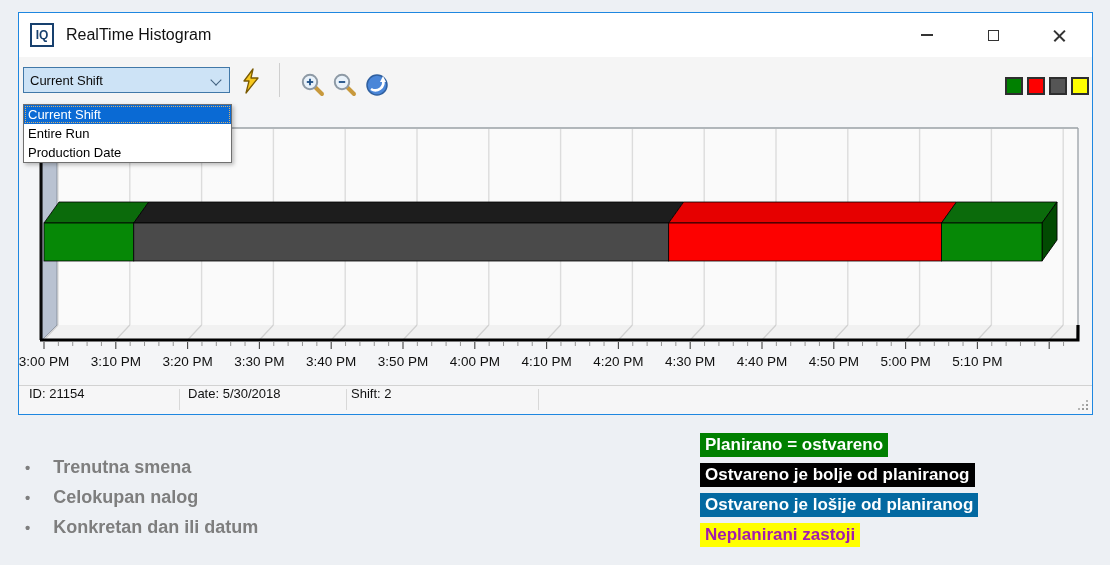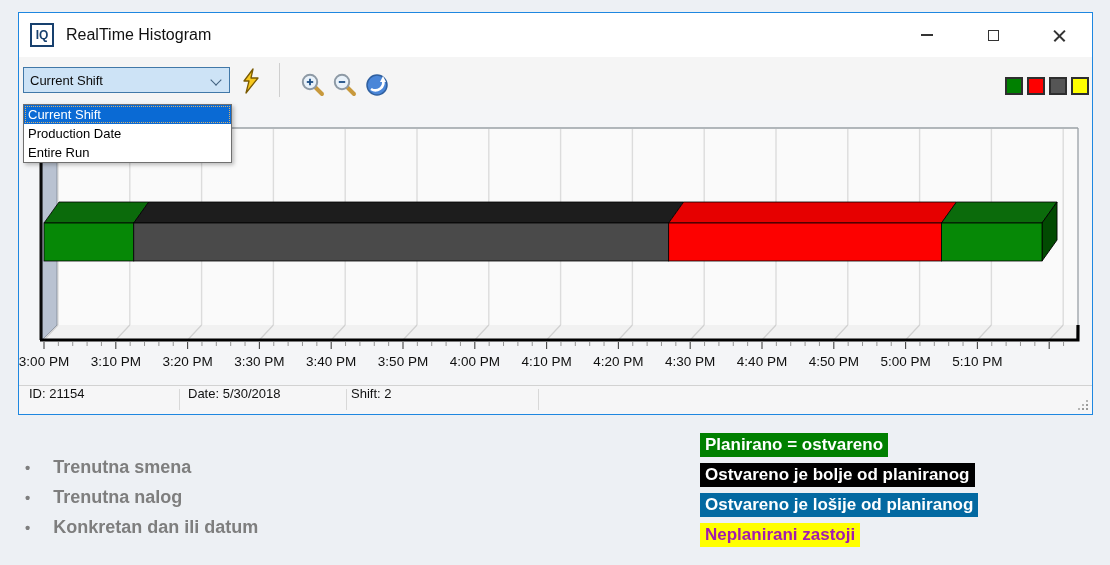--- a/index.html
+++ b/index.html
@@ -126,22 +126,22 @@
 
     <div class="color-squares">
         <span class="csq" style="background: rgb(0, 128, 0);"></span>
         <span class="csq" style="background: rgb(254, 0, 0);"></span>
         <span class="csq" style="background: rgb(85, 85, 85);"></span>
         <span class="csq" style="background: rgb(255, 255, 0);"></span>
       </div>
 
     <div class="dropdown">
         <div class="dd-item selected">Current Shift</div>
+        <div class="dd-item">Entire Run</div>
         <div class="dd-item">Production Date</div>
-        <div class="dd-item">Entire Run</div>
       </div>
 
     <div class="chart-panel">
       <svg id="chart-svg" width="1073" height="285" viewBox="0 0 1073 285">
           <rect x="38" y="28" width="1021" height="197" fill="#fafafa"></rect>
           <polygon points="22,240 38,225 1059,225 1058.92,240" fill="#f1f1f1"></polygon>
           <line x1="39" y1="29" x2="39" y2="225" stroke="#dcdcdc" stroke-width="1.4"></line>
           <line x1="39" y1="225" x2="25" y2="240" stroke="#d0d0d0" stroke-width="1.2"></line>
           <line x1="110.8" y1="29" x2="110.8" y2="225" stroke="#dcdcdc" stroke-width="1.4"></line>
           <line x1="110.8" y1="225" x2="96.8" y2="240" stroke="#d0d0d0" stroke-width="1.2"></line>
@@ -293,21 +293,21 @@
     </div>
   </div>
 
   <ul class="notes">
       <li>
         <span class="note-bullet">•</span>
         <span>Trenutna smena</span>
       </li>
       <li>
         <span class="note-bullet">•</span>
-        <span>Trenutna nalog</span>
+        <span>Celokupan nalog</span>
       </li>
       <li>
         <span class="note-bullet">•</span>
         <span>Konkretan dan ili datum</span>
       </li>
     </ul>
 
   <div class="legend">
       <div class="legend-item" style="background: rgb(0, 128, 0); color: rgb(255, 255, 255);">Planirano = ostvareno</div>
       <div class="legend-item" style="background: rgb(0, 0, 0); color: rgb(255, 255, 255);">Ostvareno je bolje od planiranog</div>

